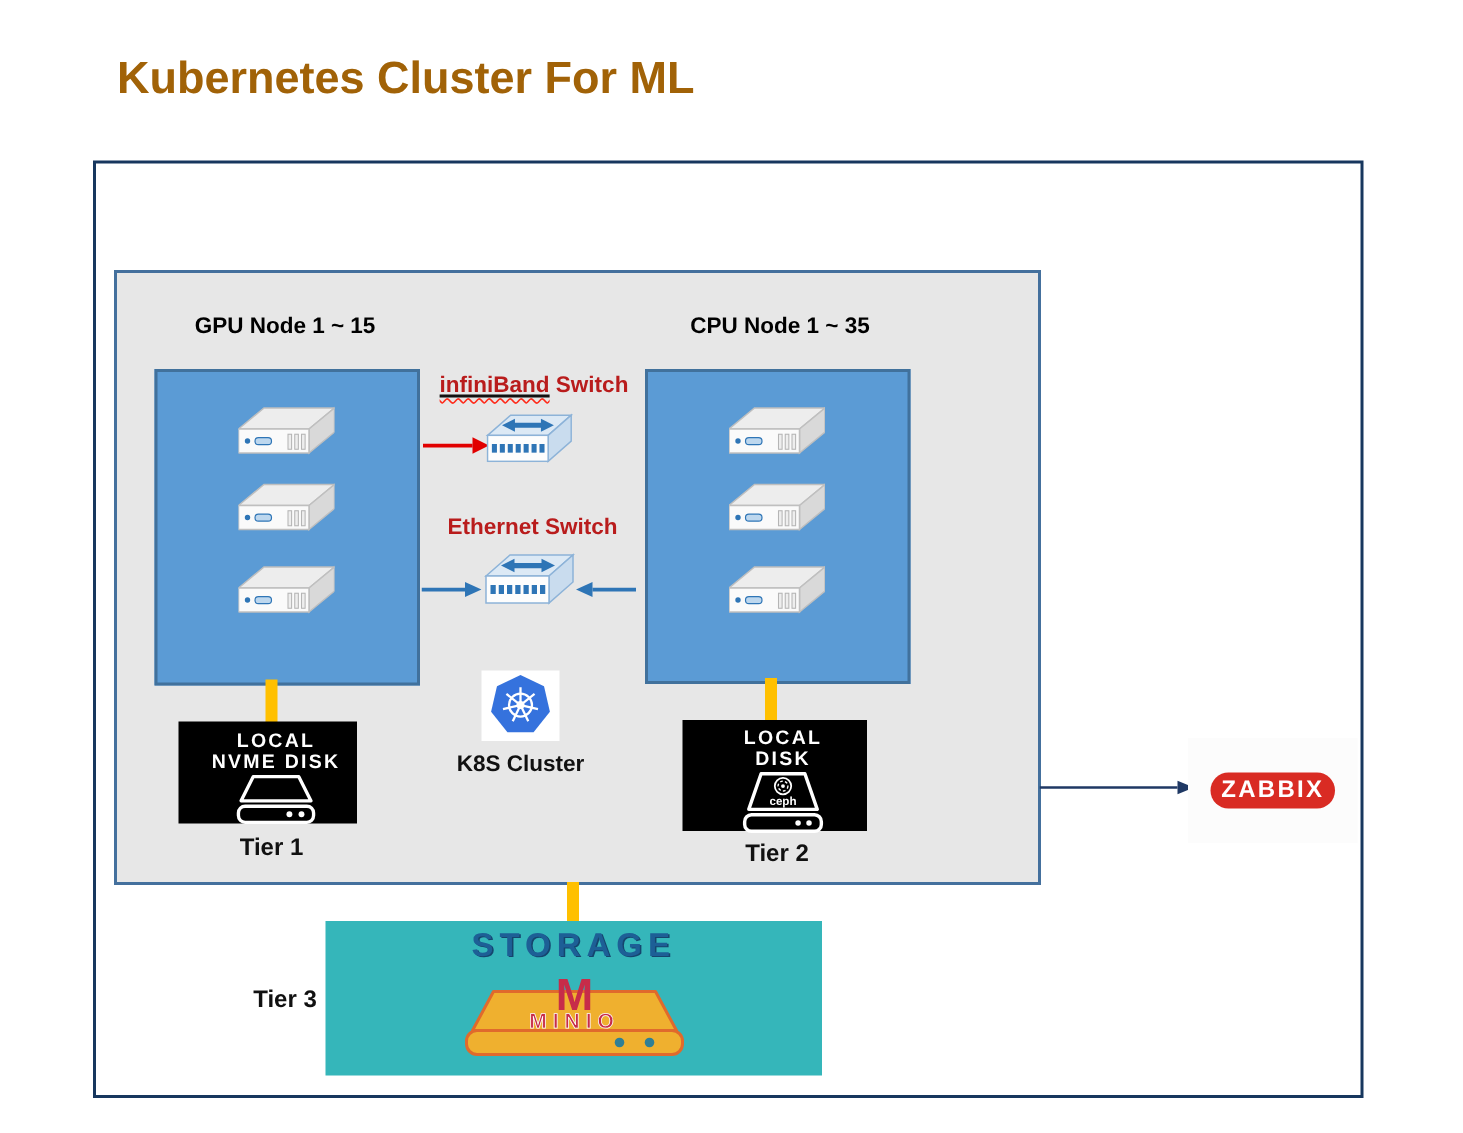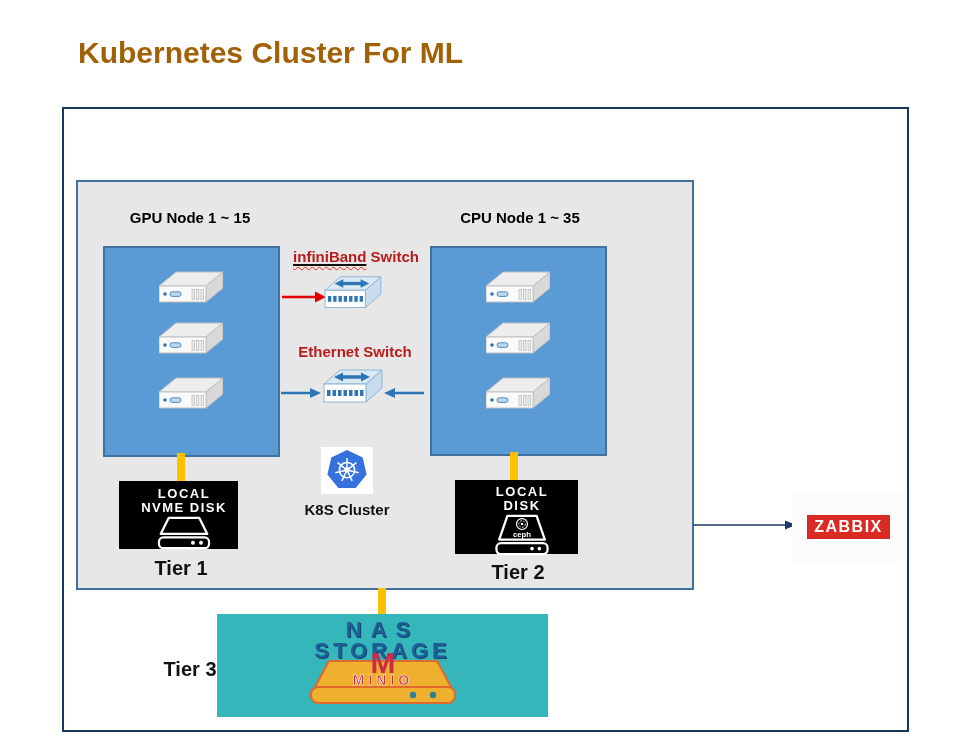--- a/index.html
+++ b/index.html
@@ -44,29 +44,29 @@
     display:flex;align-items:center;justify-content:center;}
   .k8s-label{left:297px;top:501px;width:100px;font-size:15px;font-weight:bold;text-align:center;}
   .orange-conn{background:#ffc000;width:8px;}
   .conn1{left:177px;top:453px;height:29px;}
   .conn2{left:510px;top:452px;height:29px;}
   .conn3{left:378px;top:588px;height:27px;}
   .disk-box{background:#000;color:#fff;text-align:center;padding-left:11px;}
   .tier1-box{left:119px;top:481px;width:119px;height:68px;padding-top:6px;box-sizing:border-box;}
   .tier2-box{left:455px;top:480px;width:123px;height:74px;padding-top:5px;box-sizing:border-box;}
   .disk-text{font-size:13px;font-weight:bold;letter-spacing:1.5px;line-height:1.08;}
-  .tier-label{font-size:20px;font-weight:bold;text-align:center;}
+  .tier-label{font-size:16px;font-weight:bold;text-align:center;}
   .tier1-label{left:136px;top:557px;width:90px;}
   .tier2-label{left:473px;top:561px;width:90px;}
   .tier3-label{left:160px;top:658px;width:60px;}
   .zabbix-arrow{left:693px;top:519px;width:104px;height:12px;}
   .zabbix-box{left:792px;top:492px;width:113px;height:70px;background:#fcfcfc;
     display:flex;align-items:center;justify-content:center;}
   .zabbix-logo{background:#d92b23;color:#fff;font-weight:bold;font-size:16px;
-    letter-spacing:1.5px;padding:3px 7px;}
+    letter-spacing:1.5px;padding:3px 7px;border-radius:12px;}
   .nas-box{left:217px;top:614px;width:331px;height:103px;background:#35b6ba;overflow:hidden;}
   .nas-text{margin-top:6px;text-align:center;color:#1d5f96;font-weight:bold;line-height:0.95;
     text-shadow:1px 1px 0 #15456e;}
   .nas-line1{font-size:22px;letter-spacing:9px;}
   .nas-line2{font-size:22px;letter-spacing:4px;}
   .minio-logo{position:absolute;left:50%;top:33px;transform:translateX(-50%);
     width:180px;height:68px;}
 </style>
 </head>
 <body>
@@ -206,21 +206,20 @@
   <line x1="0" y1="6" x2="92" y2="6" stroke="#1f3864" stroke-width="1.6"></line>
   <polygon points="92,1.5 103,6 92,10.5" fill="#1f3864"></polygon>
 </svg>
 <div class="abs zabbix-box">
   <span class="zabbix-logo">ZABBIX</span>
 </div>
 
 <div class="abs tier-label tier3-label">Tier 3</div>
 <div class="abs nas-box">
   <div class="nas-text">
-    <div class="nas-line1">NAS</div>
     <div class="nas-line2">STORAGE</div>
   </div>
   <svg class="minio-logo" viewBox="0 0 180 68">
     <polygon points="36,14 144,14 158,40 22,40" fill="#efb02f" stroke="#e06a2c" stroke-width="2" stroke-linejoin="round"></polygon>
     <rect x="18" y="40" width="144" height="16" rx="7" fill="#efb02f" stroke="#e06a2c" stroke-width="2"></rect>
     <circle cx="120" cy="48" r="3.2" fill="#2f7f96"></circle>
     <circle cx="140" cy="48" r="3.2" fill="#2f7f96"></circle>
     <text x="90" y="26" text-anchor="middle" font-size="30" font-weight="bold" fill="#c72c49" font-family="Liberation Sans, sans-serif">M</text>
     <text x="90" y="38" text-anchor="middle" font-size="14" font-weight="bold" fill="#c72c49" stroke="#ffffff" stroke-width="0.5" letter-spacing="4" font-family="Liberation Sans, sans-serif">MINIO</text>
   </svg>

